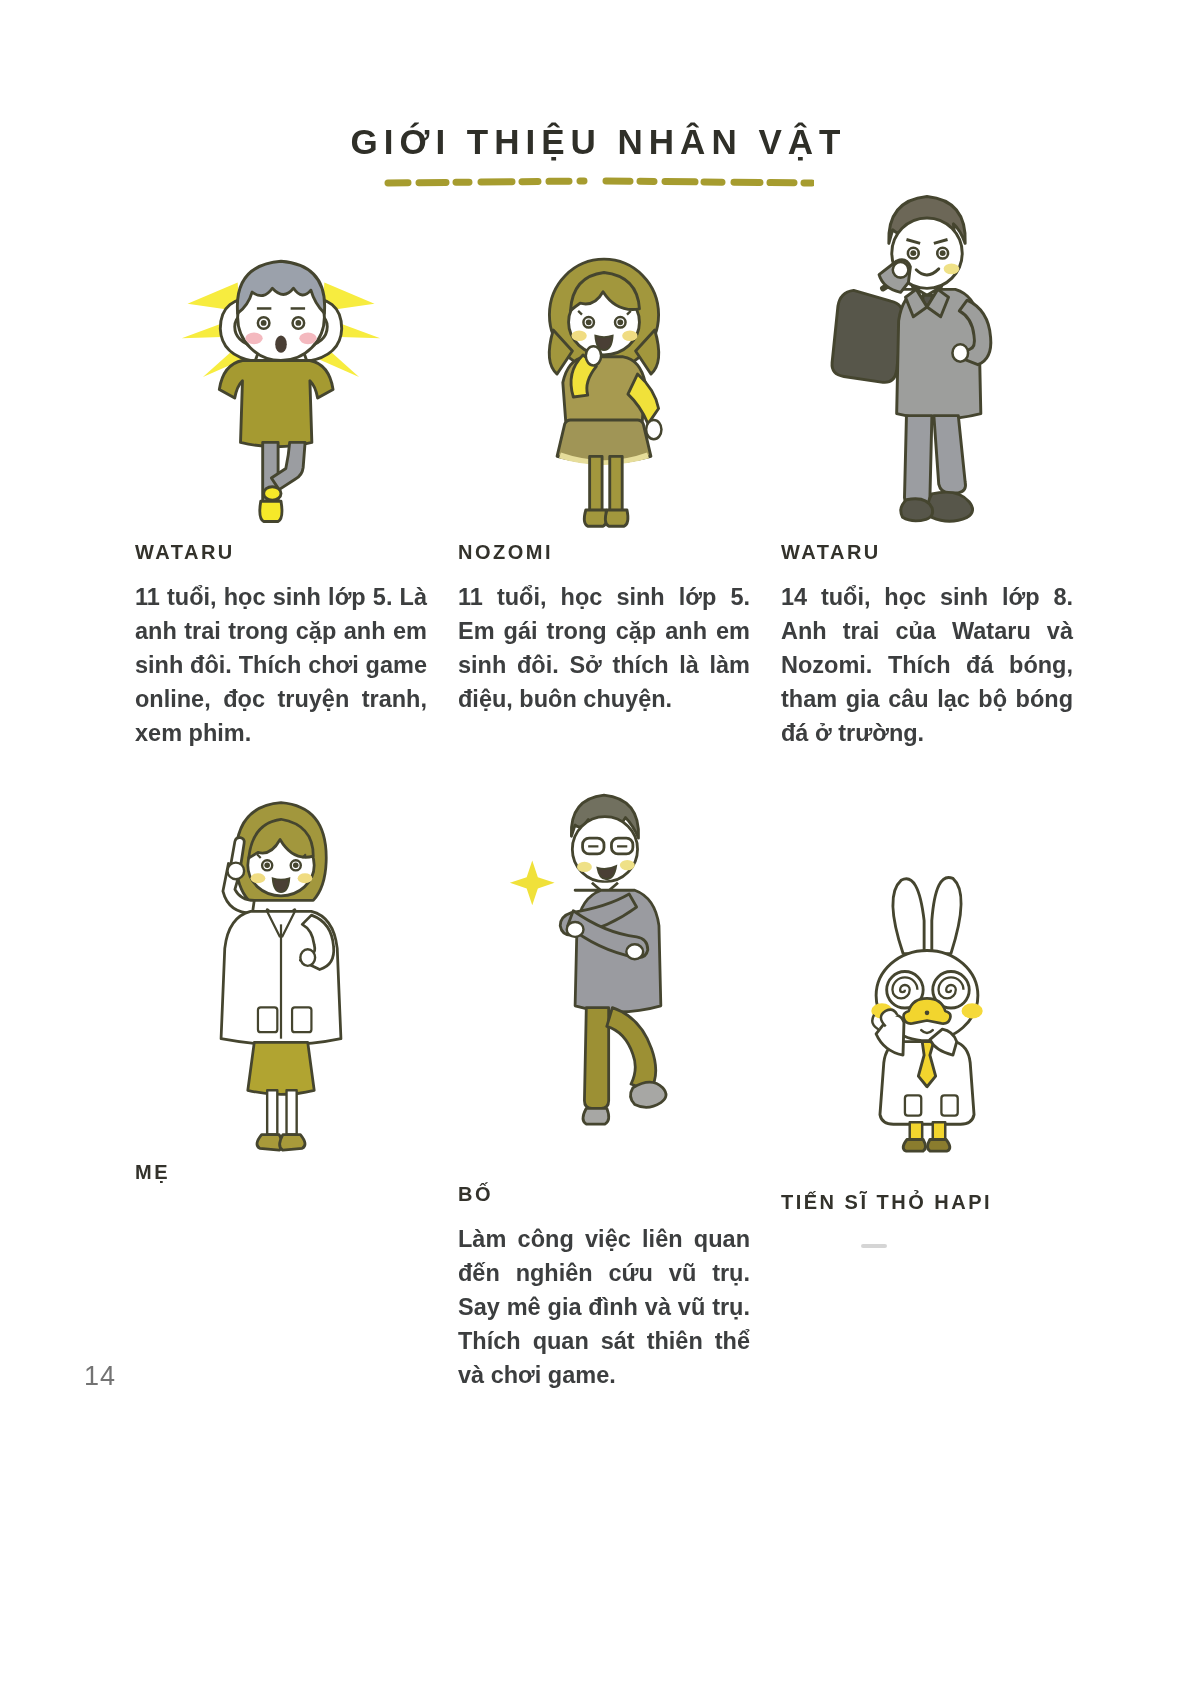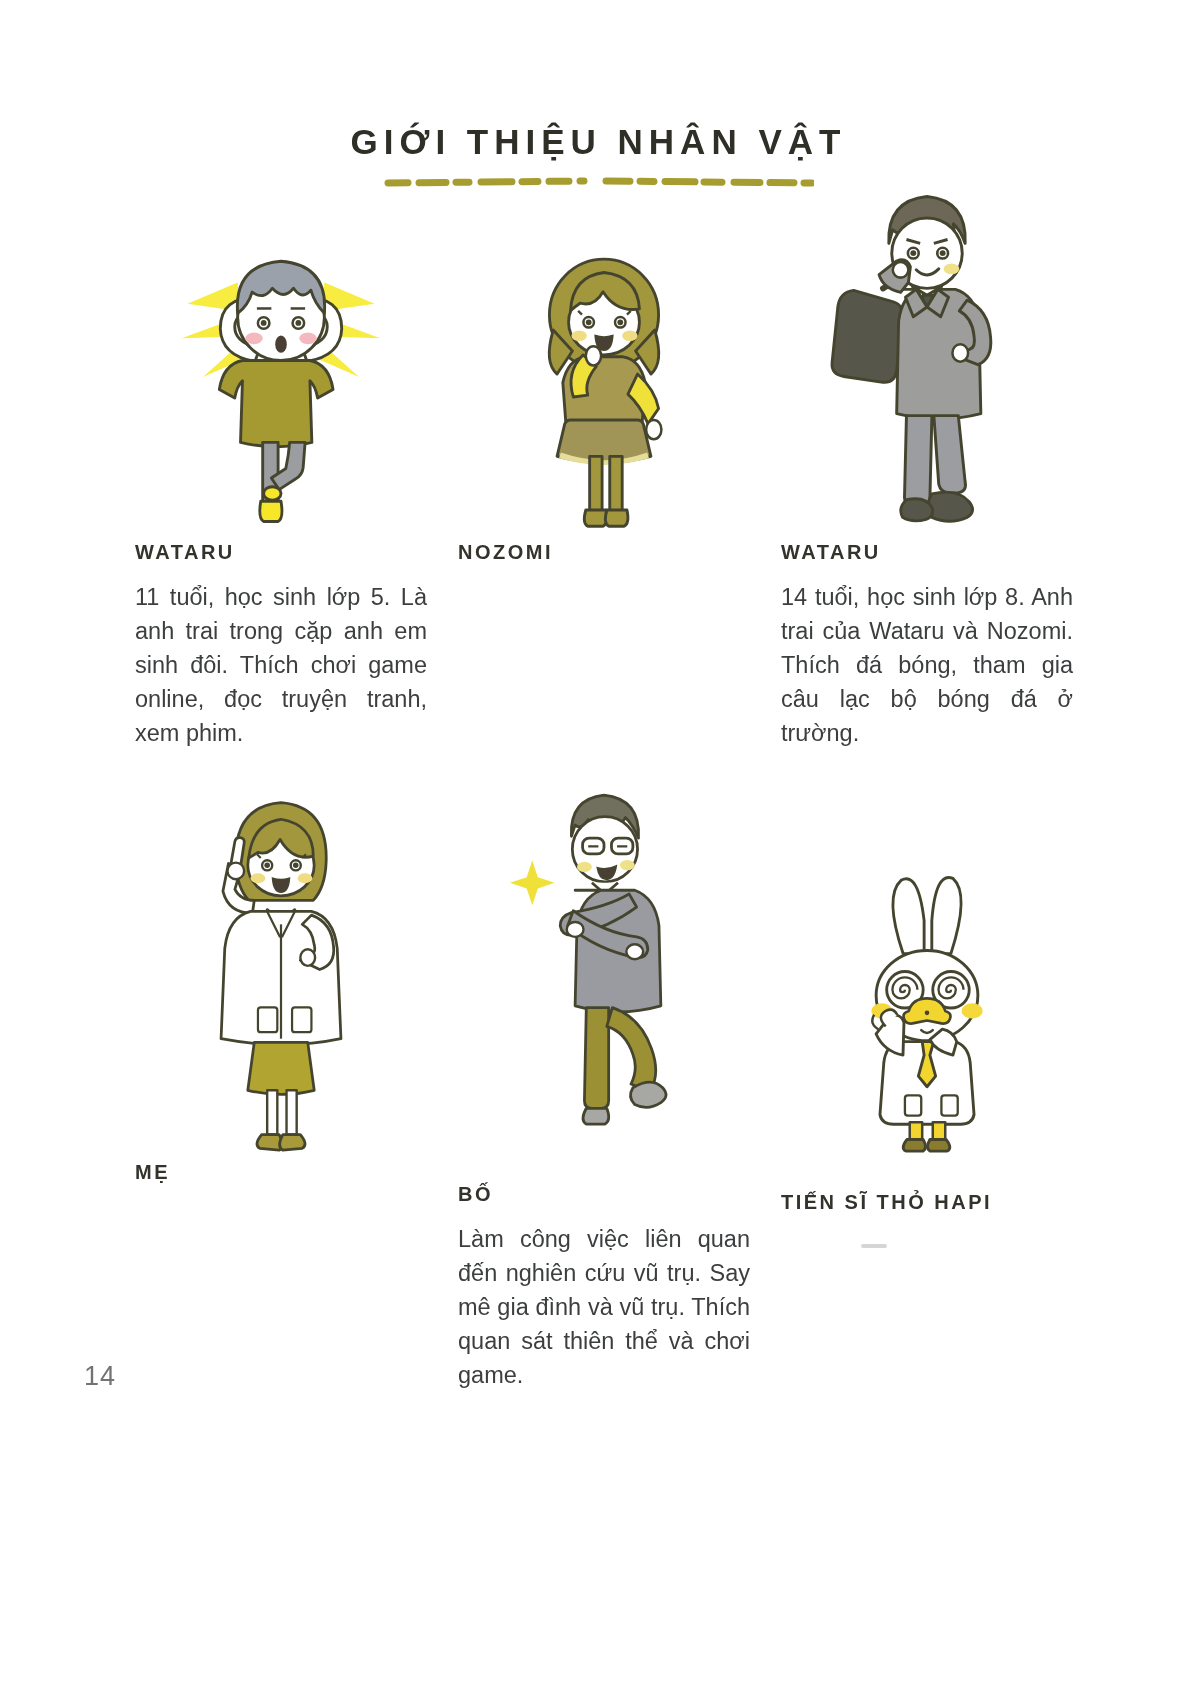--- a/index.html
+++ b/index.html
@@ -35,20 +35,21 @@
   .char-name {
     margin-top:8px;
     font-size:20px; font-weight:700; letter-spacing:2.5px;
     color:#33322b;
   }
   .char-desc {
     margin-top:16px;
     font-size:23.5px; line-height:34px;
     text-align:justify;
     color:#3c3e3f;
+    font-weight:bold;
   }
   .cell-bo .char-name { margin-top:30px; }
   .cell-hapi .char-name { margin-top:38px; }
   .stray-mark {
     width:26px; height:4px; border-radius:2px;
     background:#b9b9b9; opacity:.6;
     margin:30px 0 0 80px;
   }
   .page-number {
     position:absolute; left:84px; bottom:70px;
@@ -137,20 +138,21 @@
             <path d="M80,212 h70 q4,0 6,4 l8,34 q-49,13 -98,0 l8,-34 q2,-4 6,-4 z" fill="#a09556"></path>
             <path d="M70,246 q46,16 90,0 l2,6 q-48,14 -94,0 z" fill="#e6dd9a" stroke="none"></path>
             <path d="M100,250 h13 v58 h-13 z" fill="#a2973d"></path>
             <path d="M121,250 h13 v58 h-13 z" fill="#a2973d"></path>
             <path d="M96,306 q-4,14 2,17 h16 q6,-3 3,-17 z" fill="#a2973d"></path>
             <path d="M118,306 q-4,14 2,17 h16 q6,-3 3,-17 z" fill="#a2973d"></path>
           </g>
         </svg>
       </div>
       <h2 class="char-name">NOZOMI</h2>
+      <p class="char-desc">11 tuổi, học sinh lớp 5. Em gái trong cặp anh em sinh đôi. Sở thích là làm điệu, buôn chuyện.</p>
     </section>
 
     <section class="cell">
       <div class="art">
         <svg width="230" height="362" viewBox="0 0 230 370">
           <g stroke="#45452f" stroke-width="3" stroke-linejoin="round">
             <path d="M40,122 q-14,2 -16,16 l-6,58 q-1,12 12,14 l40,6 q12,1 14,-12 l6,-56 q1,-12 -12,-15 z" fill="#57564a"></path>
             <path d="M70,120 L92,106" stroke-width="6" stroke-linecap="round"></path>
             <path d="M76,74 Q74,30 115,26 Q156,30 154,74 Q149,60 142,54 L144,72 Q132,62 128,54 Q121,67 112,58 Q104,68 94,58 Q88,68 80,60 Z" fill="#6c6757"></path>
             <circle cx="115" cy="84" r="36" fill="#ffffff"></circle>

